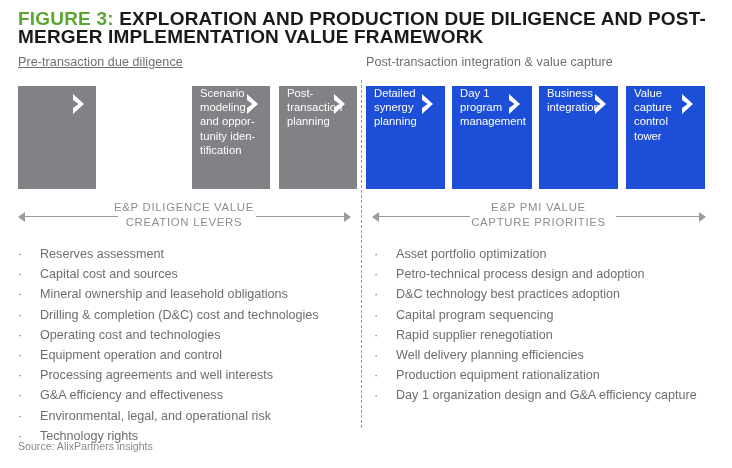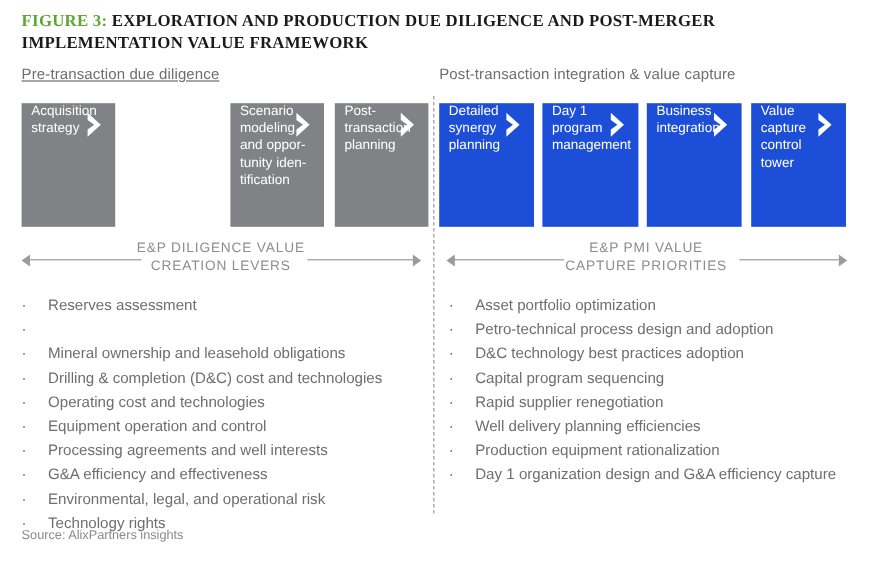--- a/index.html
+++ b/index.html
@@ -17,27 +17,26 @@
   }
 
   
   #title-block {
     position: absolute;
     left: 18px;
     top: 10px;
     width: 700px;
   }
   #title-line {
-    font-size: 14px;
+    font-size: 19px;
     font-weight: bold;
     letter-spacing: 0.2px;
     line-height: 18px;
     color: #1a1a1a;
     text-transform: uppercase;
-    font-family: Liberation Serif, serif;
   }
   #figure-label {
     color: #5BA732;
   }
 
   
   .section-caption {
     position: absolute;
     top: 55px;
     font-size: 12.5px;
@@ -173,21 +172,20 @@
     <span id="figure-label">FIGURE 3:</span><span id="title-heading"> EXPLORATION AND PRODUCTION DUE DILIGENCE AND POST-MERGER IMPLEMENTATION VALUE FRAMEWORK</span>
   </div>
 </div>
 
 <div id="caption-left" class="section-caption">Pre-transaction due diligence</div>
 <div id="caption-right" class="section-caption">Post-transaction integration &amp; value capture</div>
 
 <div id="stages">
 
   <div class="stage-box gray" id="box-0">
-    <span class="stage-label">Acquisition strategy</span>
     <svg class="chevron" viewBox="0 0 17 22">
       <polygon points="2,1 13,11 2,21 2,15 7.5,11 2,7" fill="#ffffff"></polygon>
     </svg>
   </div>
 
 
   <div class="stage-box gray" id="box-2">
     <span class="stage-label">Scenario modeling and oppor-tunity iden-tification</span>
     <svg class="chevron" viewBox="0 0 17 22">
       <polygon points="2,1 13,11 2,21 2,15 7.5,11 2,7" fill="#ffffff"></polygon>
@@ -254,20 +252,21 @@
   </div>
 </div>
 
 <div id="list-left" class="bullet-list">
   <div class="bullet-row">
       <span class="bullet-dot">·</span>
       <span class="bullet-text">Reserves assessment</span>
     </div>
   <div class="bullet-row">
       <span class="bullet-dot">·</span>
+      <span class="bullet-text">Capital cost and sources</span>
     </div>
   <div class="bullet-row">
       <span class="bullet-dot">·</span>
       <span class="bullet-text">Mineral ownership and leasehold obligations</span>
     </div>
   <div class="bullet-row">
       <span class="bullet-dot">·</span>
       <span class="bullet-text">Drilling &amp; completion (D&amp;C) cost and technologies</span>
     </div>
   <div class="bullet-row">

